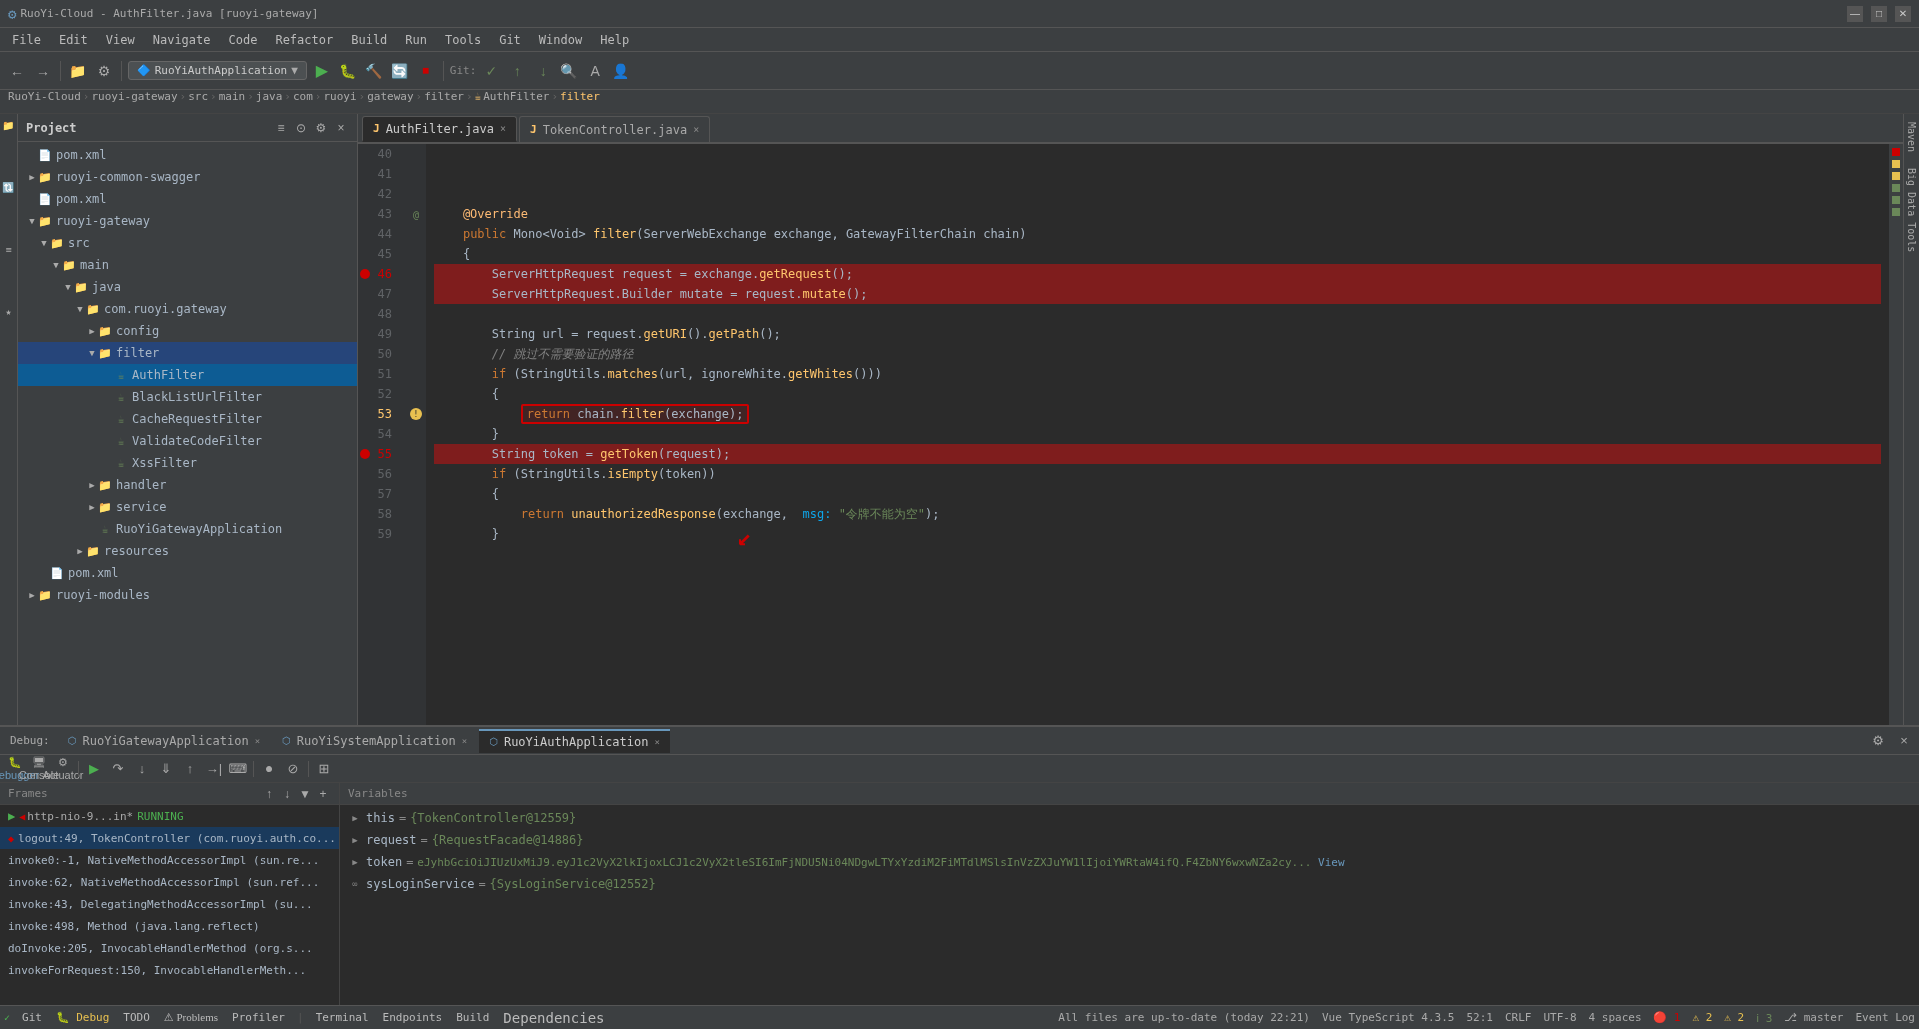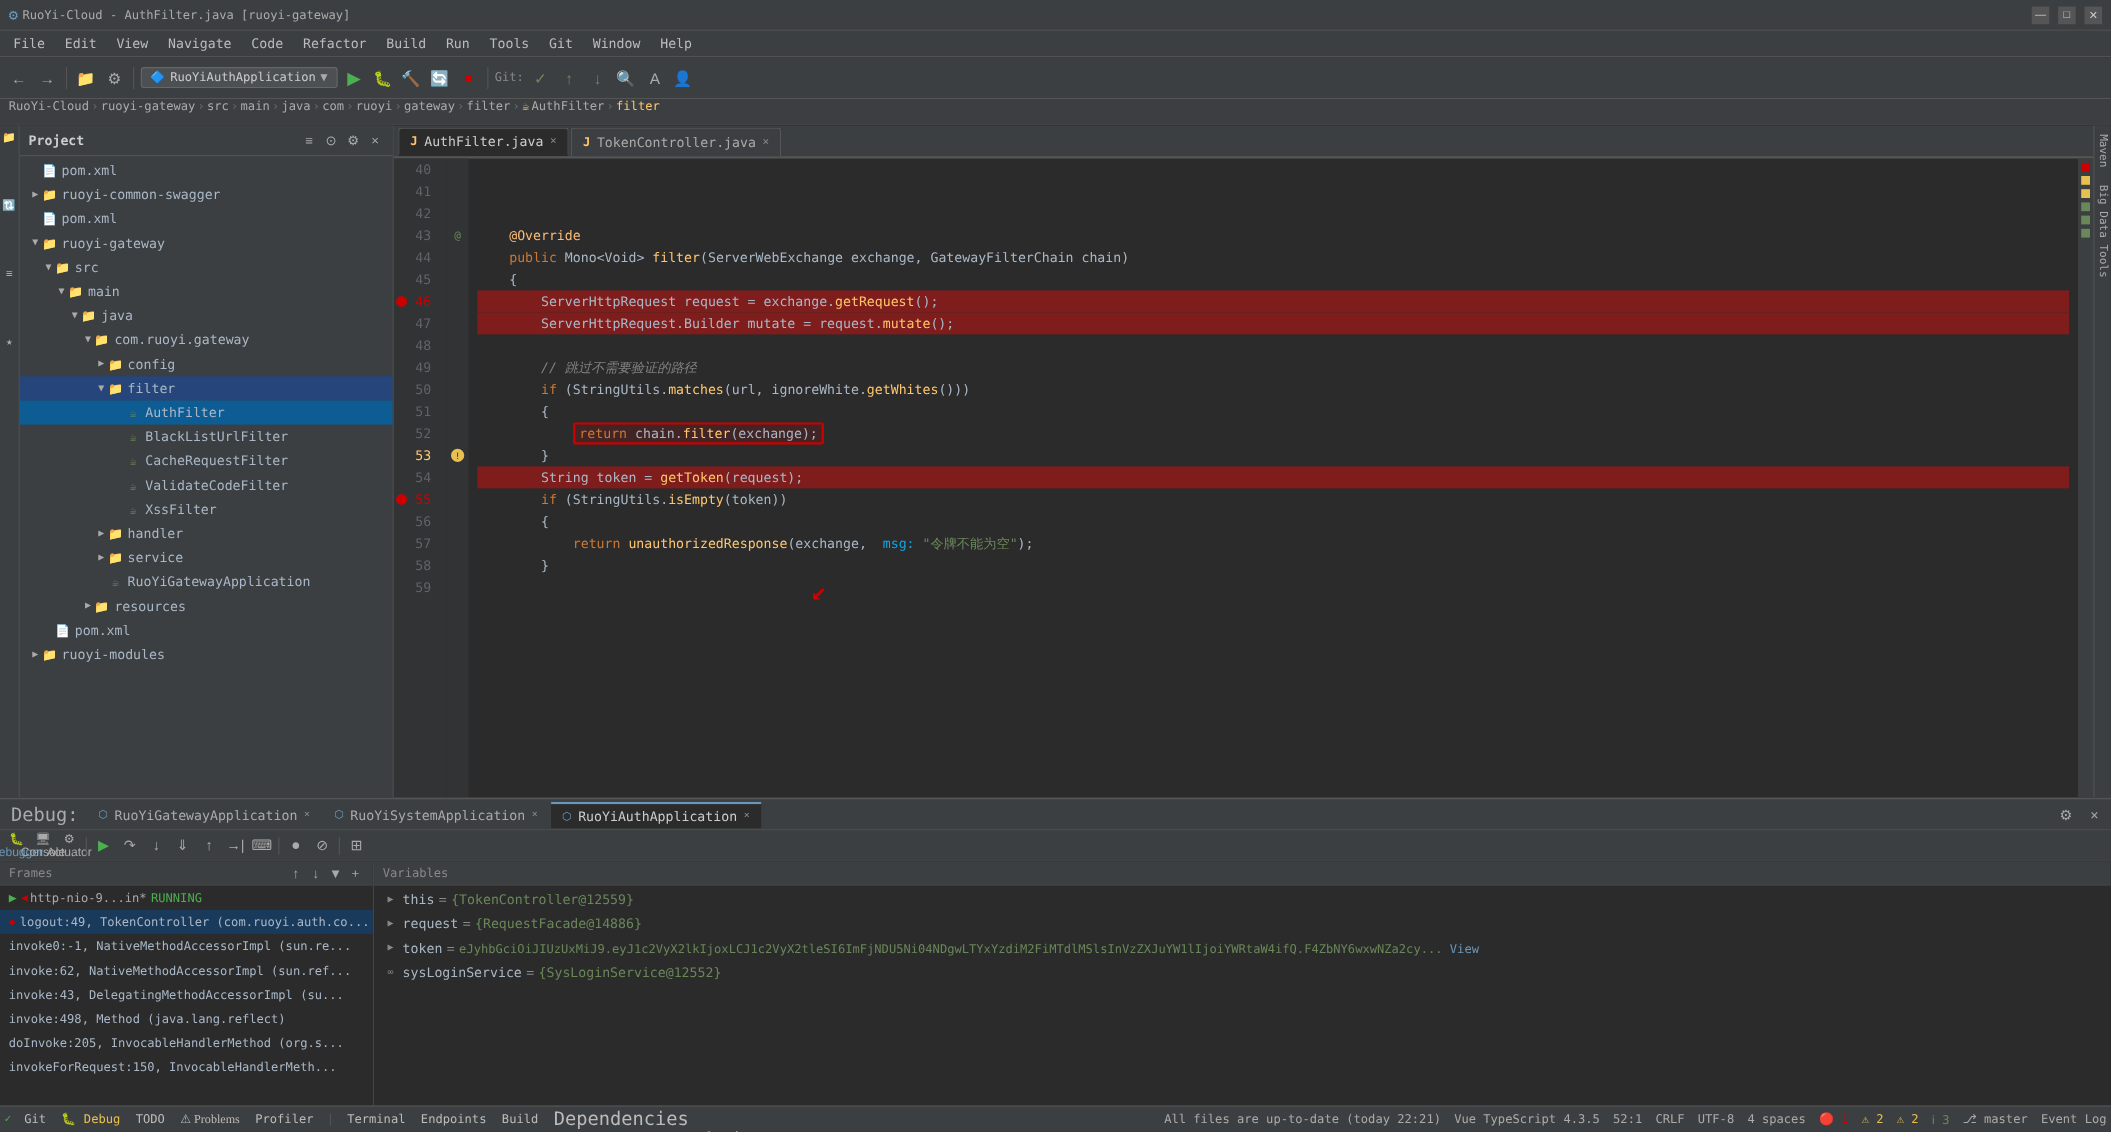--- a/index.html
+++ b/index.html
@@ -886,20 +886,23 @@
         <div class="code-line highlighted">
           <span>        <span class="type">ServerHttpRequest</span> request = exchange.<span class="method">getRequest</span>();</span>
         </div>
 
         <div class="code-line highlighted">
           <span>        <span class="type">ServerHttpRequest.Builder</span> mutate = request.<span class="method">mutate</span>();</span>
         </div>
 
         <div class="code-line"></div>
 
+        <div class="code-line">
+          <span>        <span class="type">String</span> url = request.<span class="method">getURI</span>().<span class="method">getPath</span>();</span>
+        </div>
 
         <div class="code-line">
           <span class="comment">        // 跳过不需要验证的路径</span>
         </div>
 
         <div class="code-line">
           <span>        <span class="kw">if</span> (<span class="type">StringUtils</span>.<span class="method">matches</span>(url, ignoreWhite.<span class="method">getWhites</span>()))</span>
         </div>
 
         <div class="code-line">
@@ -956,21 +959,21 @@
     <span class="right-sidebar-label">Maven</span>
     <span class="right-sidebar-label">Big Data Tools</span>
   </div>
 
 </div>
 
 <div class="debug-panel">
 
   <div class="debug-tabs-bar">
     <div class="debug-tabs">
-      <span style="font-size:17px;color:#aaa;padding:0 6px;">Debug:</span>
+      <span style="font-size:11px;color:#aaa;padding:0 6px;">Debug:</span>
       <div class="debug-tab">
         <span style="color:#6897bb;font-size:10px;">⬡</span>
         <span>RuoYiGatewayApplication</span>
         <span class="debug-tab-close">×</span>
       </div>
       <div class="debug-tab">
         <span style="color:#6897bb;font-size:10px;">⬡</span>
         <span>RuoYiSystemApplication</span>
         <span class="debug-tab-close">×</span>
       </div>
@@ -1096,21 +1099,21 @@
     <span style="color:#4caf50;margin-right:4px;font-size:10px;">✓</span>
     <span class="menu-item" style="padding:0 6px;font-size:11px;">Git</span>
     <span class="menu-item" style="padding:0 6px;font-size:11px;color:#e8c050;">🐛 Debug</span>
     <span class="menu-item" style="padding:0 6px;font-size:11px;">TODO</span>
     <span class="menu-item" style="padding:0 6px;font-size:11px;font-family:Liberation Serif, serif;">⚠ Problems</span>
     <span class="menu-item" style="padding:0 6px;font-size:11px;">Profiler</span>
     <span style="margin:0 4px;color:#555;">|</span>
     <span class="menu-item" style="padding:0 6px;font-size:11px;">Terminal</span>
     <span class="menu-item" style="padding:0 6px;font-size:11px;">Endpoints</span>
     <span class="menu-item" style="padding:0 6px;font-size:11px;">Build</span>
-    <span class="menu-item" style="padding:0 6px;font-size:17px;text-align:right;">Dependencies</span>
+    <span class="menu-item" style="padding:0 6px;font-size:14px;text-align:right;">Dependencies</span>
     <span class="menu-item" style="padding:0 6px;font-size:14px;margin-top:35px;">Spring</span>
   </div>
   <div style="display:flex;align-items:center;gap:12px;">
     <span>All files are up-to-date (today 22:21)</span>
     <span>Vue TypeScript 4.3.5</span>
     <span>52:1</span>
     <span>CRLF</span>
     <span>UTF-8</span>
     <span>4 spaces</span>
     <span style="color:#cc0000;">🔴 <span>1</span></span>

